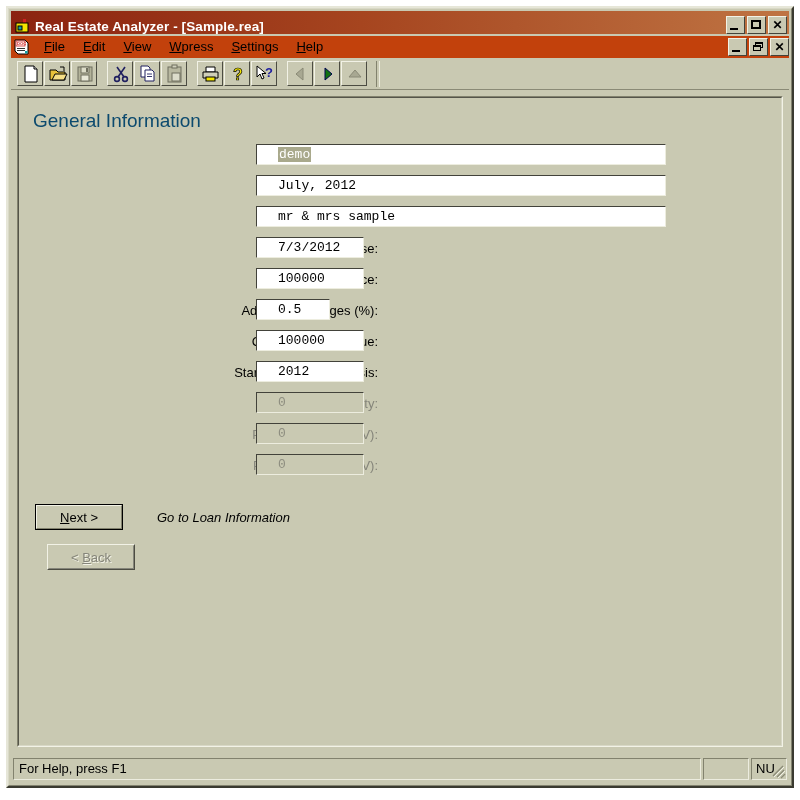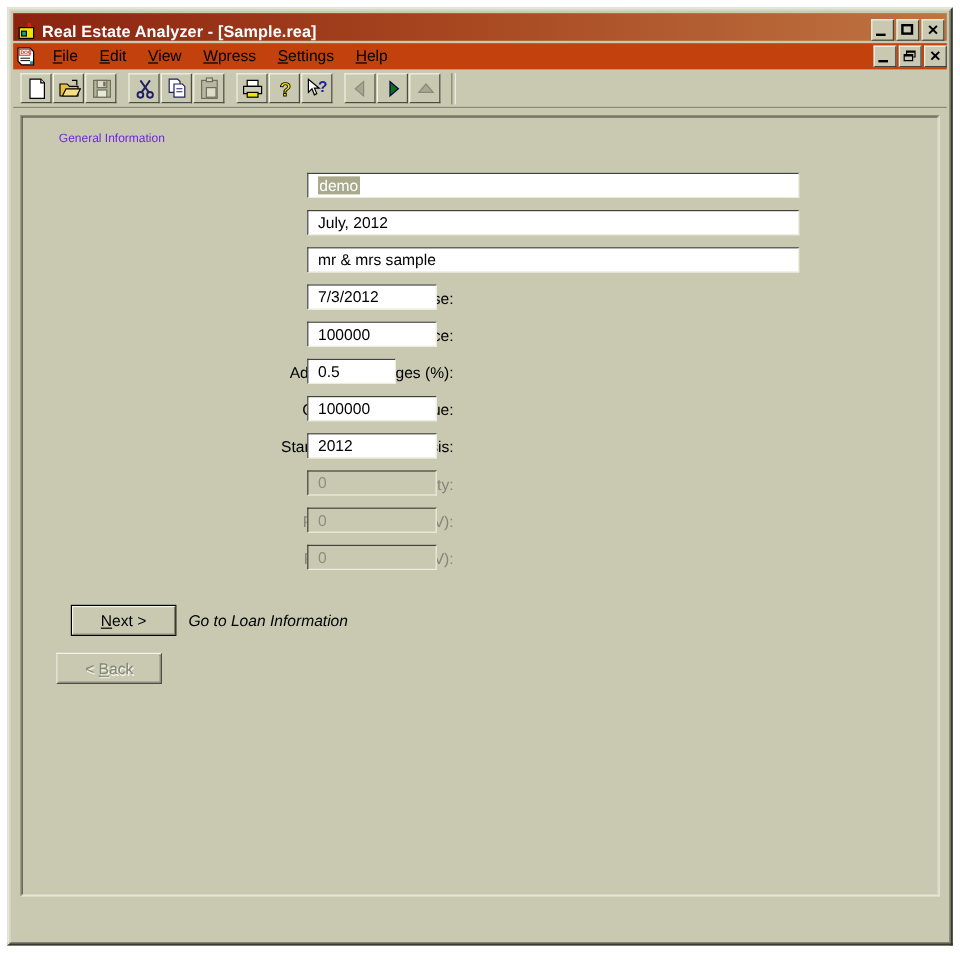--- a/index.html
+++ b/index.html
@@ -223,24 +223,24 @@
     border-top: 1px solid #55554a;
     border-left: 1px solid #55554a;
     border-right: 1px solid #d8d8c6;
     border-bottom: 1px solid #d8d8c6;
     box-sizing: border-box;
     overflow: hidden;
   }
 
   #section-title {
     position: absolute;
-    left: 30px;
+    left: 14px;
     top: 12px;
-    font-size: 10px;
-    color: #6d28d9;
+    font-size: 19px;
+    color: #0c4a6e;
     white-space: nowrap;
   }
 
   
   #form-rows {
     position: absolute;
     left: 0;
     top: 46px;
     right: 0;
   }
@@ -264,43 +264,43 @@
     position: absolute;
     left: 237px;
     top: 0px;
     height: 21px;
     background: #ffffff;
     border-top: 1px solid #42423a;
     border-left: 1px solid #42423a;
     border-right: 1px solid #ededdf;
     border-bottom: 1px solid #ededdf;
     box-sizing: border-box;
-    font-family: Liberation Sans, sans-serif;
-    font-size: 13px;
-    color: #000;
-    padding: 2px 0 0 8px;
+    font-family: Liberation Mono, monospace;
+    font-size: 13px;
+    color: #000;
+    padding: 2px 0 0 21px;
     white-space: nowrap;
     overflow: hidden;
     cursor: text;
   }
   .form-input.disabled {
     background: #c9c9b2;
     color: #8e8e80;
     cursor: default;
   }
   .sel {
     background: #a9a98c;
     color: #ffffff;
     padding: 0 1px;
   }
 
   
   #btn-next {
     position: absolute;
-    left: 40px;
+    left: 16px;
     top: 406px;
     width: 88px;
     height: 26px;
     background: #c9c9b2;
     border: 1px solid #000000;
     box-sizing: border-box;
     cursor: default;
   }
   #btn-next .face {
     position: absolute;
@@ -629,15 +629,33 @@
     </div>
     <span id="next-hint">Go to Loan Information</span>
 
     <div id="btn-back">
       <div class="face"><span>&lt; </span><u class="acc">B</u><span>ack</span></div>
     </div>
 
   </div>
   </div>
 
+  <div id="status-bar">
+    <div id="status-text-panel">For Help, press F1</div>
+    <div class="status-panel" id="status-panel-blank"></div>
+    <div class="status-panel" id="status-panel-num">
+      <span>NU</span>
+      <svg id="size-grip" viewBox="0 0 16 16">
+        <g stroke="#8a8a76" stroke-width="1.3">
+          <line x1="13" y1="3" x2="3" y2="13"></line>
+          <line x1="14" y1="7" x2="7" y2="14"></line>
+          <line x1="15" y1="11" x2="11" y2="15"></line>
+        </g>
+        <g stroke="#f2f2e6" stroke-width="1">
+          <line x1="14" y1="4" x2="4" y2="14"></line>
+          <line x1="15" y1="8" x2="8" y2="15"></line>
+        </g>
+      </svg>
+    </div>
+  </div>
 
 </div>
 </div>
 
 </body></html>

